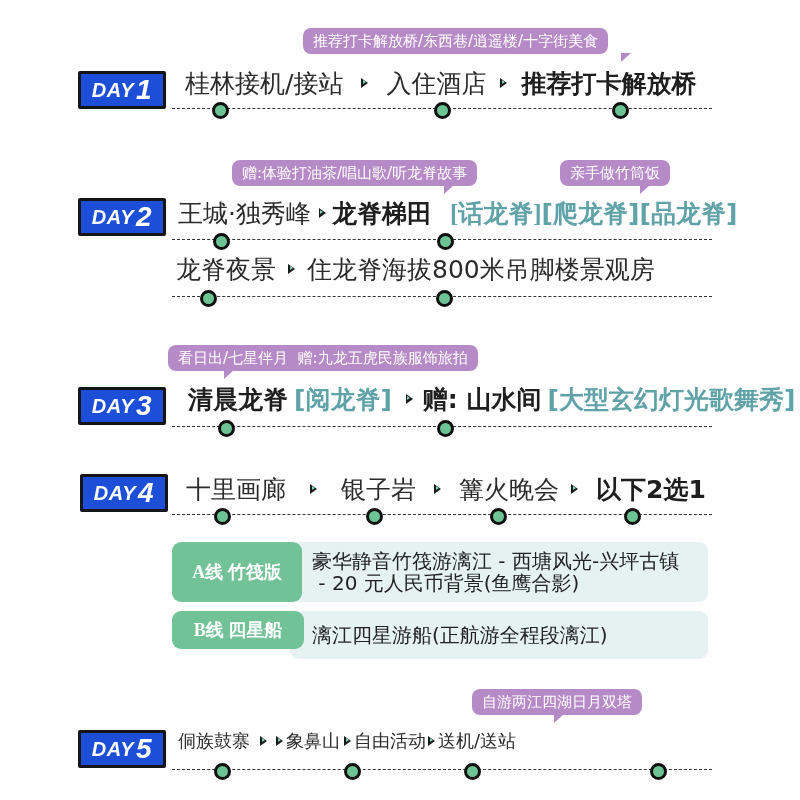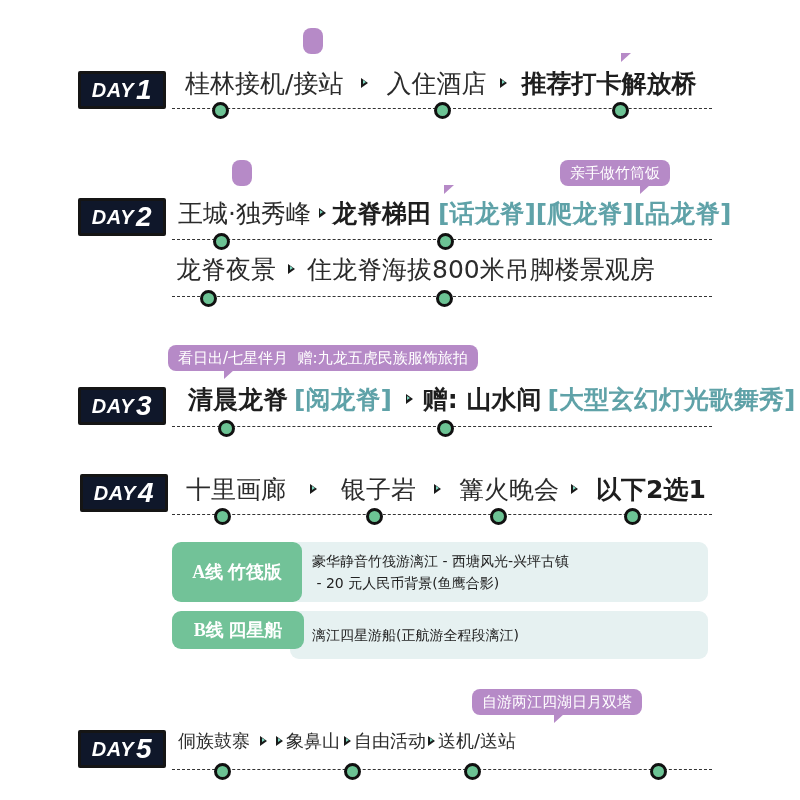--- a/index.html
+++ b/index.html
@@ -1,18 +1,18 @@
 <!DOCTYPE html>
 <html><head>
 <meta charset="utf-8">
 <style>
   html, body { margin:0; padding:0; background:#ffffff; }
   body { width:800px; height:800px; position:relative; overflow:hidden;
          font-family:"DejaVu Sans", "Liberation Sans", sans-serif; color:#2b2b2b; }
-  .badge { position:absolute; width:88px; height:38px; background:#0f172a;
+  .badge { position:absolute; width:88px; height:38px; background:#1d4ed8;
            border:3px solid #151515; border-radius:2px; box-sizing:border-box;
            color:#fff; font-family:"Liberation Sans", sans-serif; font-style:italic; font-weight:bold;
            display:flex; align-items:center; justify-content:center; letter-spacing:0.5px; }
   .badge .d { font-size:20px; }
   .badge .n { font-size:28px; margin-left:2px; }
   .line { position:absolute; height:0; border-top:1.5px dashed #333; }
   .dot { position:absolute; width:11px; height:11px; border-radius:50%;
          background:#6cc394; border:3px solid #111; }
   .row { position:absolute; display:flex; align-items:center; font-size:25px; white-space:nowrap; }
   .bold { font-weight:bold; color:#1e1e1e; }
@@ -20,61 +20,63 @@
   .arrow { display:inline-block; width:0; height:0; border-top:5px solid transparent;
            border-bottom:5px solid transparent; border-left:7px solid #1a1a1a; position:relative; margin:0 10px; }
   .arrow::after { content:""; position:absolute; left:-5.5px; top:-2.6px; border-top:2.6px solid transparent;
            border-bottom:2.6px solid transparent; border-left:3.5px solid #7ed7c0; }
   .bubble { position:absolute; background:#b68ac7; color:#fff; font-size:15px; height:26px;
             border-radius:8px; display:flex; align-items:center; padding:0 10px; white-space:nowrap; box-sizing:border-box; }
   .bubble .tail { position:absolute; bottom:-8px; width:0; height:0; border-left:0 solid transparent;
             border-right:10px solid transparent; border-top:9px solid #b68ac7; }
   .opt-label { position:absolute; background:#72c298; color:#fff; font-family:Liberation Serif, serif;
             font-weight:bold; font-size:18px; border-radius:9px; display:flex; align-items:center; justify-content:center; }
-  .opt-body { position:absolute; background:#e6f1f1; border-radius:9px; font-size:14px; color:#222;
+  .opt-body { position:absolute; background:#e6f1f1; border-radius:9px; font-size:20px; color:#222;
             display:flex; flex-direction:column; justify-content:center; padding-left:10px; box-sizing:border-box; line-height:22px; }
 </style>
 </head>
 <body>
 
 <div class="bubble" style="left:303px;top:28px;">
+  <span>推荐打卡解放桥/东西巷/逍遥楼/十字街美食</span>
   <span class="tail" style="left:318px;"></span>
 </div>
 <div class="badge" style="left:78px;top:71px;">
   <span class="d">DAY</span>
     <span class="n">1</span>
 </div>
 <div class="row" style="left:185px;top:68px;height:30px;">
   <span>桂林接机/接站</span>
   <span class="arrow" style="margin:0 18px;"></span>
   <span>入住酒店</span>
   <span class="arrow" style="margin:0 14px;"></span>
   <span class="bold">推荐打卡解放桥</span>
 </div>
 <div class="line" style="left:172px;top:108px;width:540px;"></div>
 <div class="dot" style="left:212px;top:102px;"></div>
 <div class="dot" style="left:434px;top:102px;"></div>
 <div class="dot" style="left:612px;top:102px;"></div>
 
 <div class="bubble" style="left:232px;top:160px;">
+  <span>赠:体验打油茶/唱山歌/听龙脊故事</span>
   <span class="tail" style="left:212px;"></span>
 </div>
 <div class="bubble" style="left:560px;top:160px;">
   <span>亲手做竹筒饭</span>
   <span class="tail" style="left:80px;"></span>
 </div>
 <div class="badge" style="left:78px;top:198px;">
   <span class="d">DAY</span>
     <span class="n">2</span>
 </div>
 <div class="row" style="left:178px;top:198px;height:30px;">
   <span>王城·独秀峰</span>
   <span class="arrow" style="margin:0 6px 0 8px;"></span>
   <span class="bold">龙脊梯田</span>
-  <span class="teal" style="margin-left:6px;">[话龙脊]</span>
+  <span class="teal" style="margin-left:18px;font-family:Liberation Serif, serif;">[话龙脊]</span>
   <span class="teal">[爬龙脊]</span>
   <span class="teal">[品龙脊]</span>
 </div>
 <div class="line" style="left:172px;top:239px;width:540px;"></div>
 <div class="dot" style="left:213px;top:233px;"></div>
 <div class="dot" style="left:437px;top:233px;"></div>
 <div class="row" style="left:176px;top:254px;height:30px;">
   <span>龙脊夜景</span>
   <span class="arrow" style="margin:0 12px;"></span>
   <span>住龙脊海拔800米吊脚楼景观房</span>

